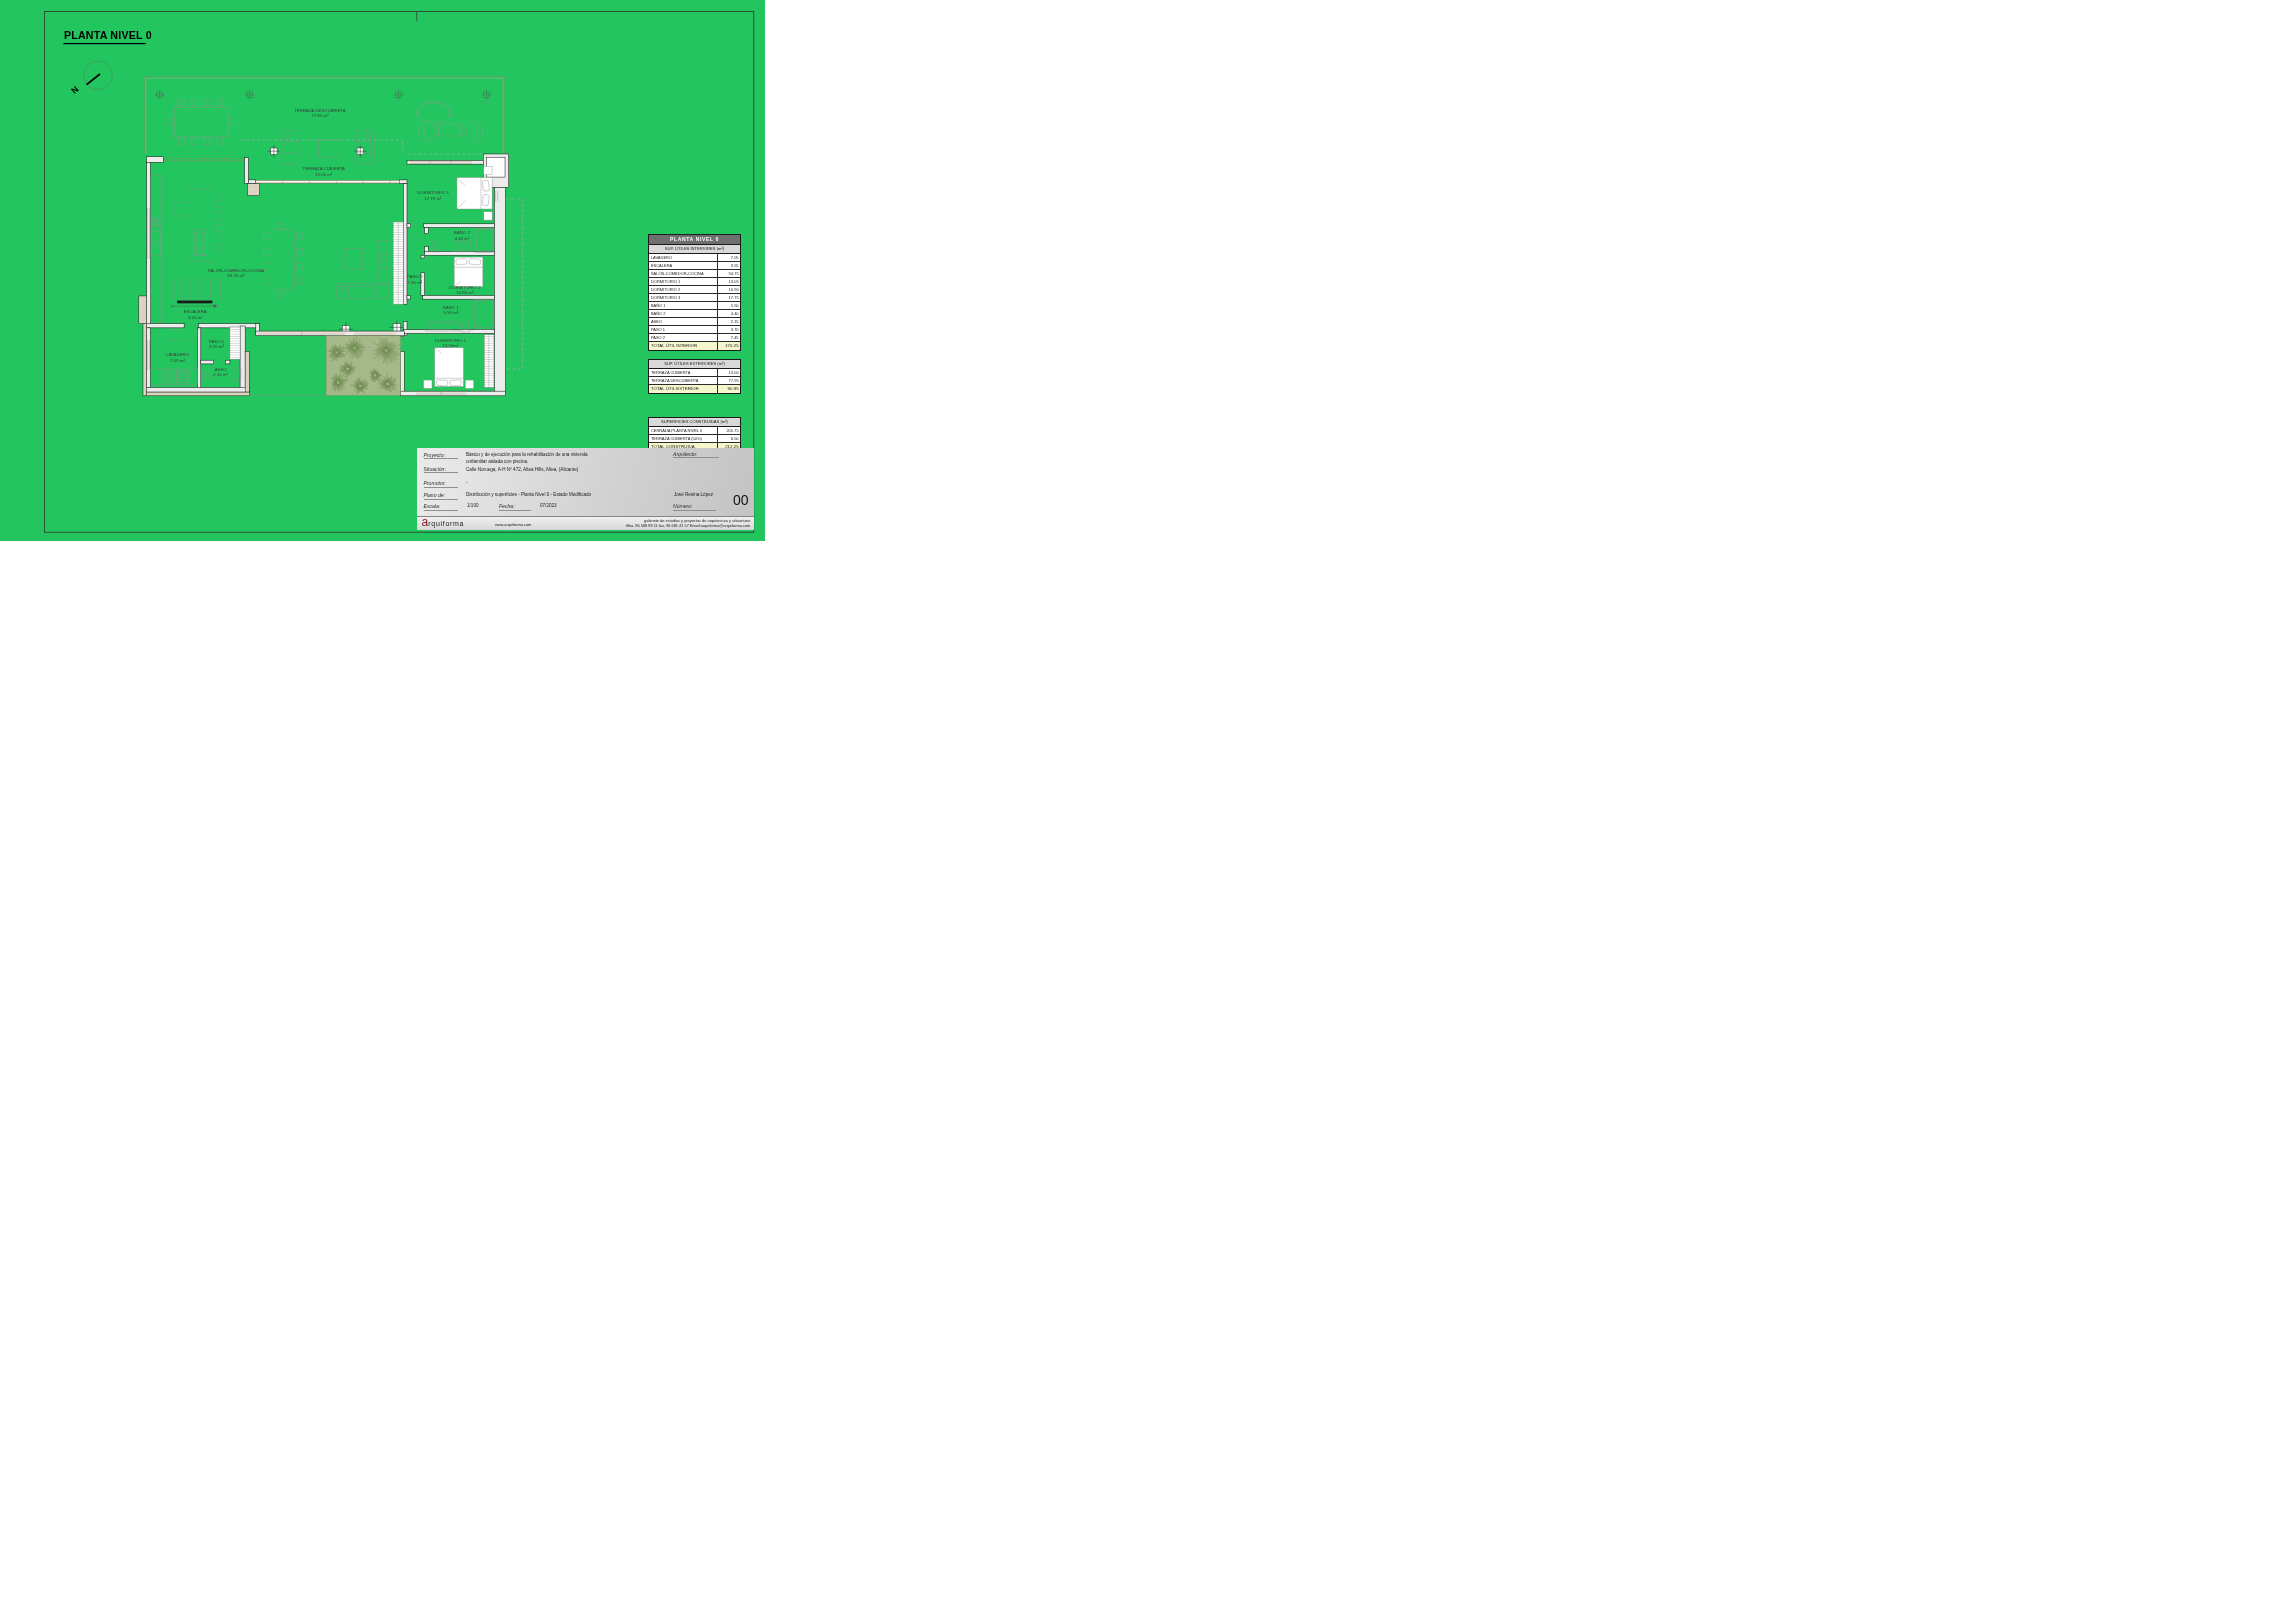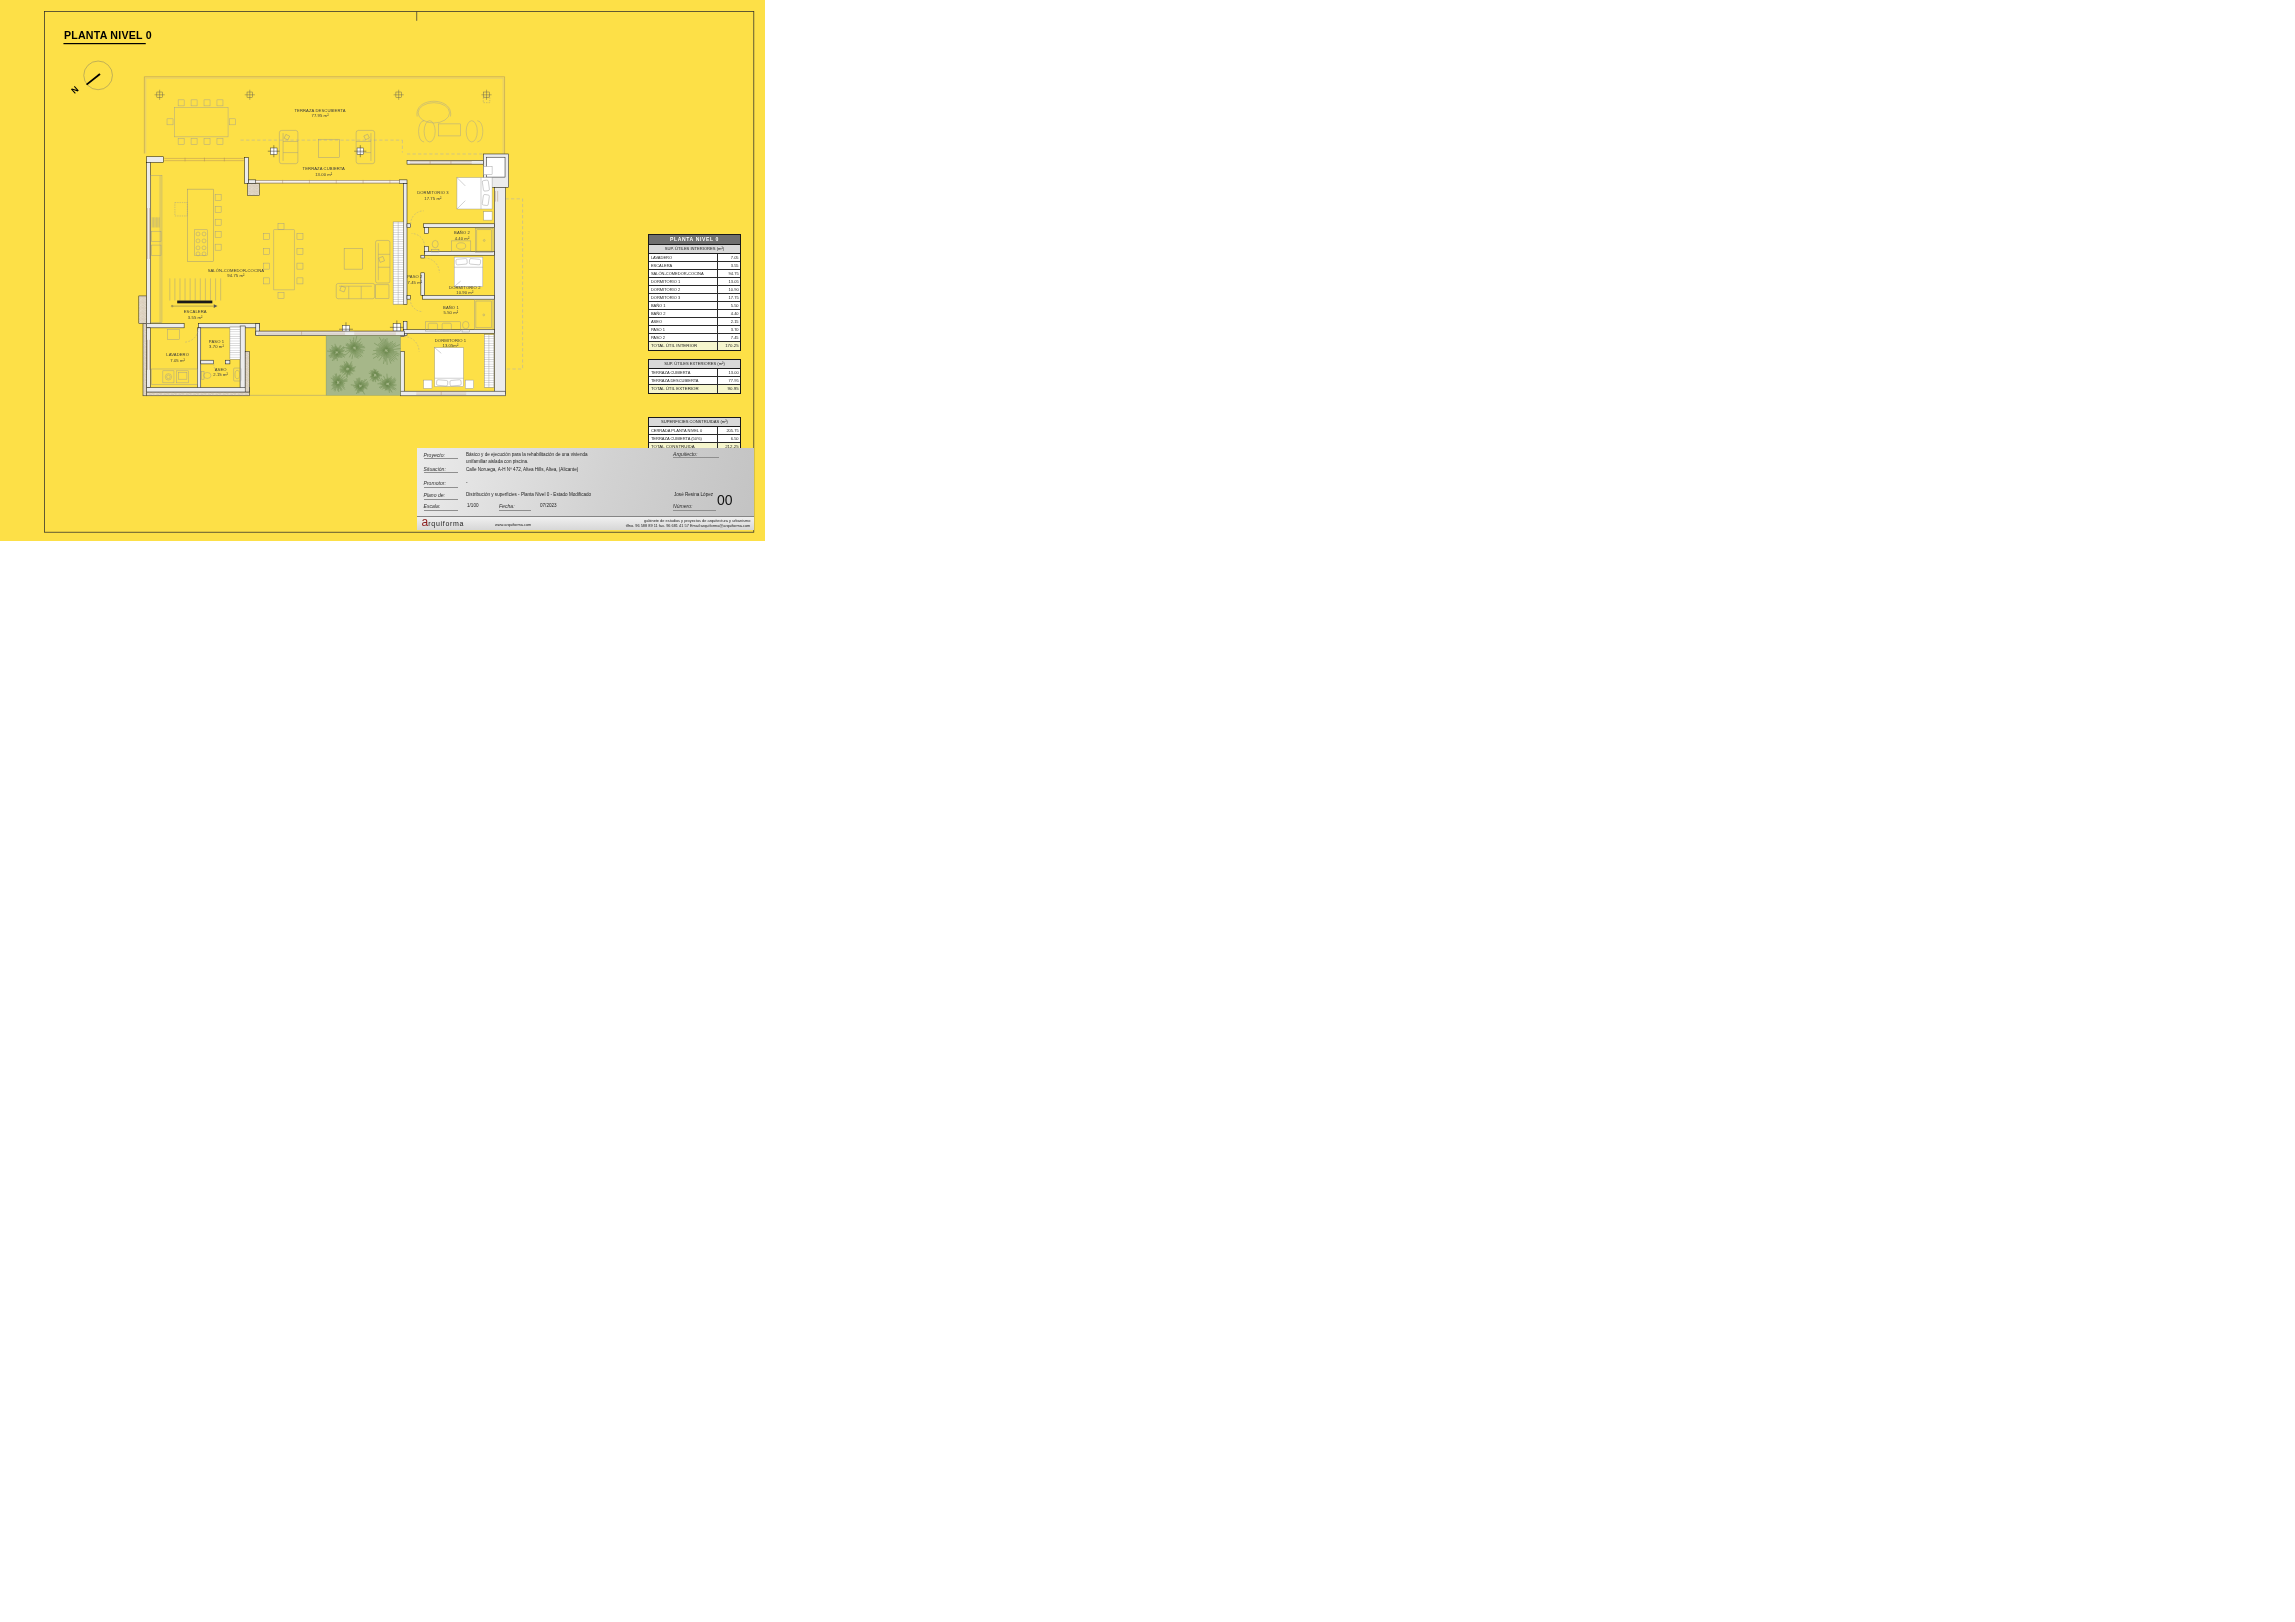--- a/index.html
+++ b/index.html
@@ -1,17 +1,17 @@
 <!DOCTYPE html>
 <html style="font-size:7.4px"><head>
 <meta charset="utf-8">
 <style>
   html,body{margin:0;padding:0;background:#fff;width:765px;height:541px;overflow:hidden;
     font-family:"Liberation Sans",sans-serif;}
-  #sheet{position:relative;width:765px;height:541px;background:#fde047;}
+  #sheet{position:relative;width:765px;height:541px;background:#22c55e;}
   svg{position:absolute;left:0;top:0;}
   svg text{font-family:"Liberation Sans",sans-serif;fill:#3a3a3a;font-size:9px;text-anchor:middle;letter-spacing:.2px;}
   svg text.big-title{font-size:23px;font-weight:800;fill:#000;text-anchor:start;letter-spacing:.5px;}
   svg text.north{font-size:19px;font-weight:bold;fill:#000;}
   
   .tbl{position:absolute;width:93px;border:0.7px solid #1a1a1a;background:#fff;font-size:4px;color:#1c1c1c;box-sizing:border-box;}
   .tbl .hdr{background:#6f6f6f;color:#fff;font-weight:bold;text-align:center;font-size:5.1px;letter-spacing:0.6px;padding:1.4px 0;border-bottom:0.7px solid #1a1a1a;}
   .tbl .sub{background:#d9d9d9;text-align:center;padding:1.4px 0;border-bottom:0.7px solid #1a1a1a;font-size:4.1px;}
   .tbl .row{display:flex;border-bottom:0.5px solid #2a2a2a;height:7px;line-height:7px;}
   .tbl .row:last-child{border-bottom:none;}
@@ -25,21 +25,21 @@
     border-bottom:0.9px solid #8f8f8f;padding:0 1.9px 0.5px 0;min-width:33px;}
   .tb-value{position:absolute;font-size:4.6px;color:#1d1d1d;white-space:nowrap;}
   #tb-divider{position:absolute;left:0;top:68px;width:100%;height:1.4px;background:#858585;}
   #tb-footer{position:absolute;left:0;top:69px;width:100%;height:12.5px;
     background:linear-gradient(180deg,#f0f0f0,#d7d7d7);}
   #logo{position:absolute;left:4.6px;top:-1.9px;white-space:nowrap;}
   #logo .a{font-size:12px;color:#8b1d1d;font-weight:400;}
   #logo .rest{font-size:7px;color:#1a1a1a;letter-spacing:0.7px;font-weight:300;}
   #logo-web{position:absolute;left:78px;top:4.6px;font-size:3.9px;color:#222;}
   #footer-right{position:absolute;right:3.7px;top:0.9px;text-align:right;font-size:3.9px;line-height:5.1px;color:#222;}
-  #numero-big{position:absolute;left:300px;top:44px;font-size:14px;color:#111;}
+  #numero-big{position:absolute;left:316px;top:44px;font-size:14px;color:#111;}
 </style>
 </head>
 <body>
 
 <div id="sheet">
 
 <svg width="765" height="541" viewBox="0 0 1654 1170">
   <defs>
     <pattern id="stones" width="16" height="12" patternUnits="userSpaceOnUse">
       <rect width="16" height="12" fill="#eae2d4"></rect>

